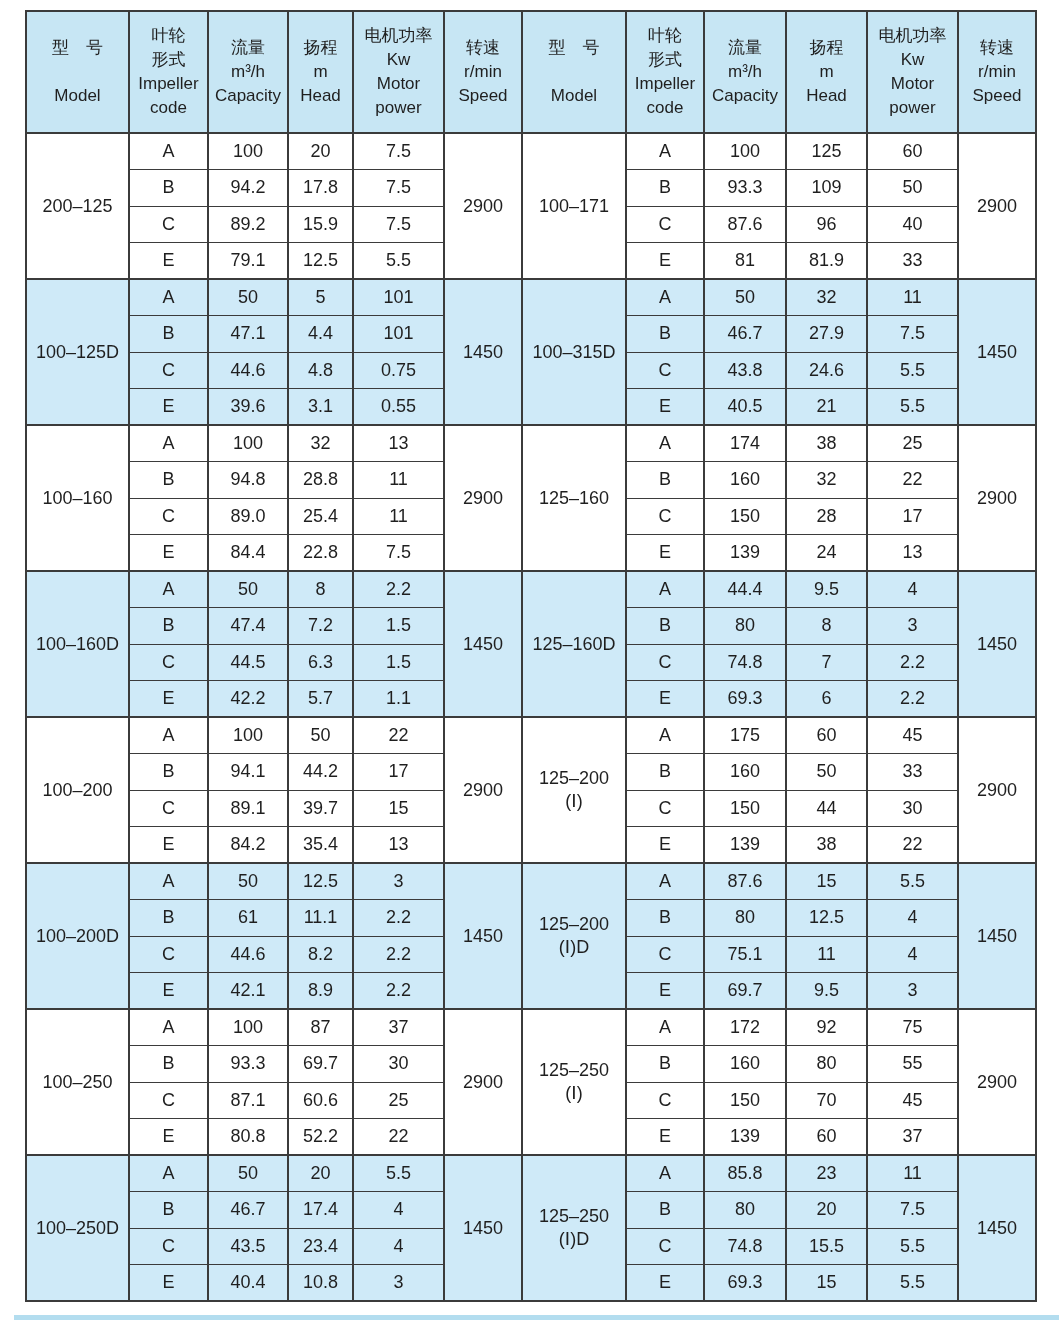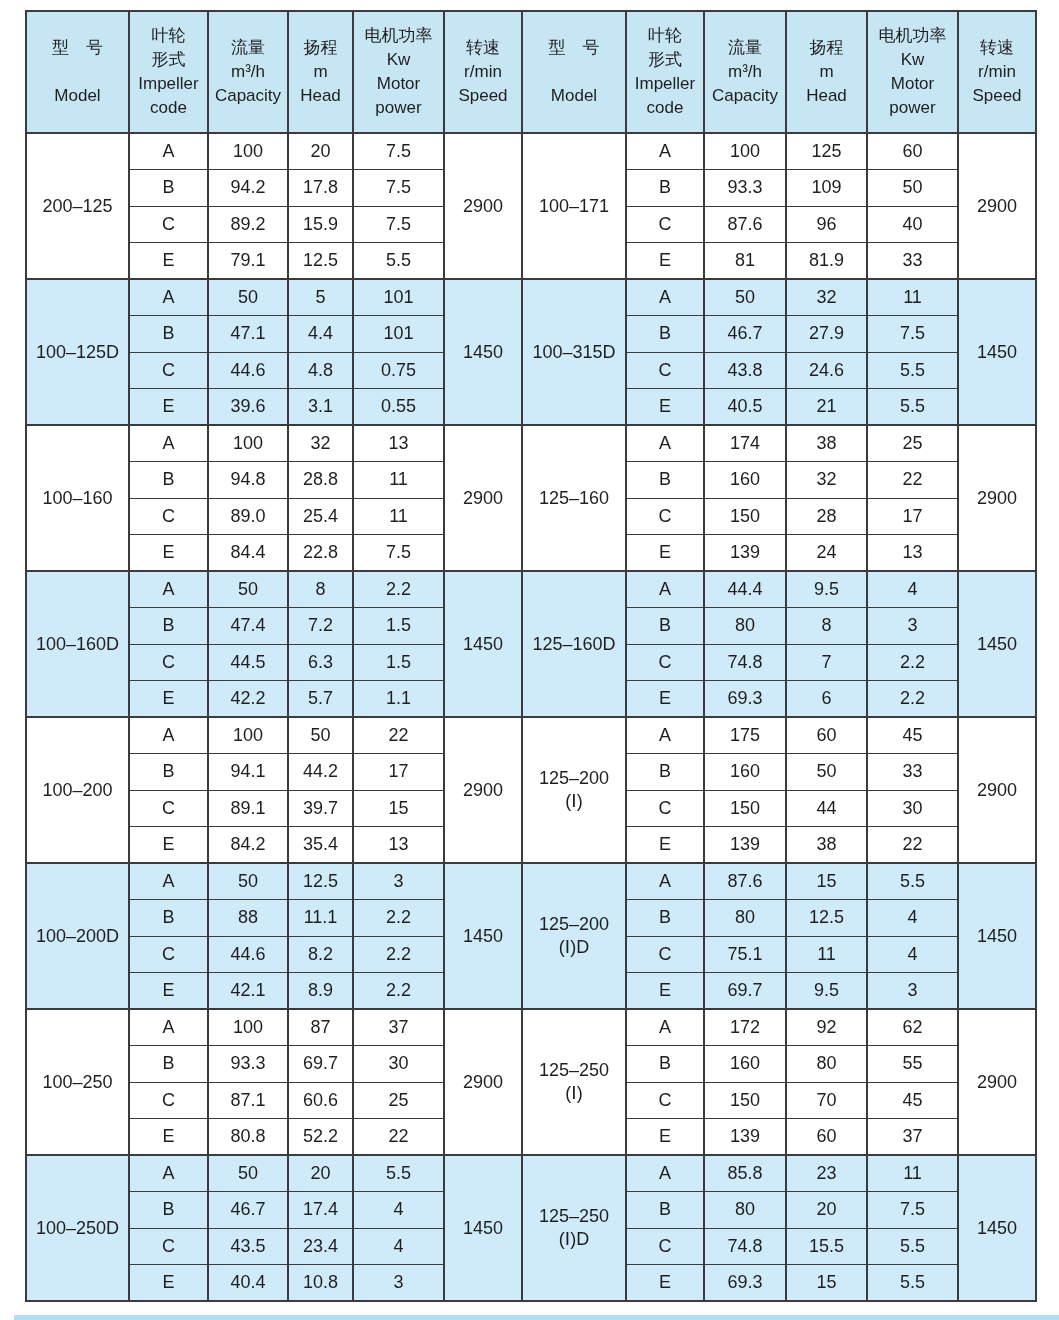--- a/index.html
+++ b/index.html
@@ -362,21 +362,21 @@
           <td class="model-cell" rowspan="4">125–200
 (Ⅰ)D</td>
           <td>A</td>
           <td>87.6</td>
           <td>15</td>
           <td>5.5</td>
           <td class="speed-cell" rowspan="4">1450</td>
         </tr>
         <tr class="blue">
           <td>B</td>
-          <td>88</td>
+          <td>61</td>
           <td>11.1</td>
           <td>2.2</td>
           <td>B</td>
           <td>80</td>
           <td>12.5</td>
           <td>4</td>
         </tr>
         <tr class="blue">
           <td>C</td>
           <td>44.6</td>
@@ -402,21 +402,21 @@
           <td>A</td>
           <td>100</td>
           <td>87</td>
           <td>37</td>
           <td class="speed-cell" rowspan="4">2900</td>
           <td class="model-cell" rowspan="4">125–250
 (Ⅰ)</td>
           <td>A</td>
           <td>172</td>
           <td>92</td>
-          <td>62</td>
+          <td>75</td>
           <td class="speed-cell" rowspan="4">2900</td>
         </tr>
         <tr class="white">
           <td>B</td>
           <td>93.3</td>
           <td>69.7</td>
           <td>30</td>
           <td>B</td>
           <td>160</td>
           <td>80</td>

